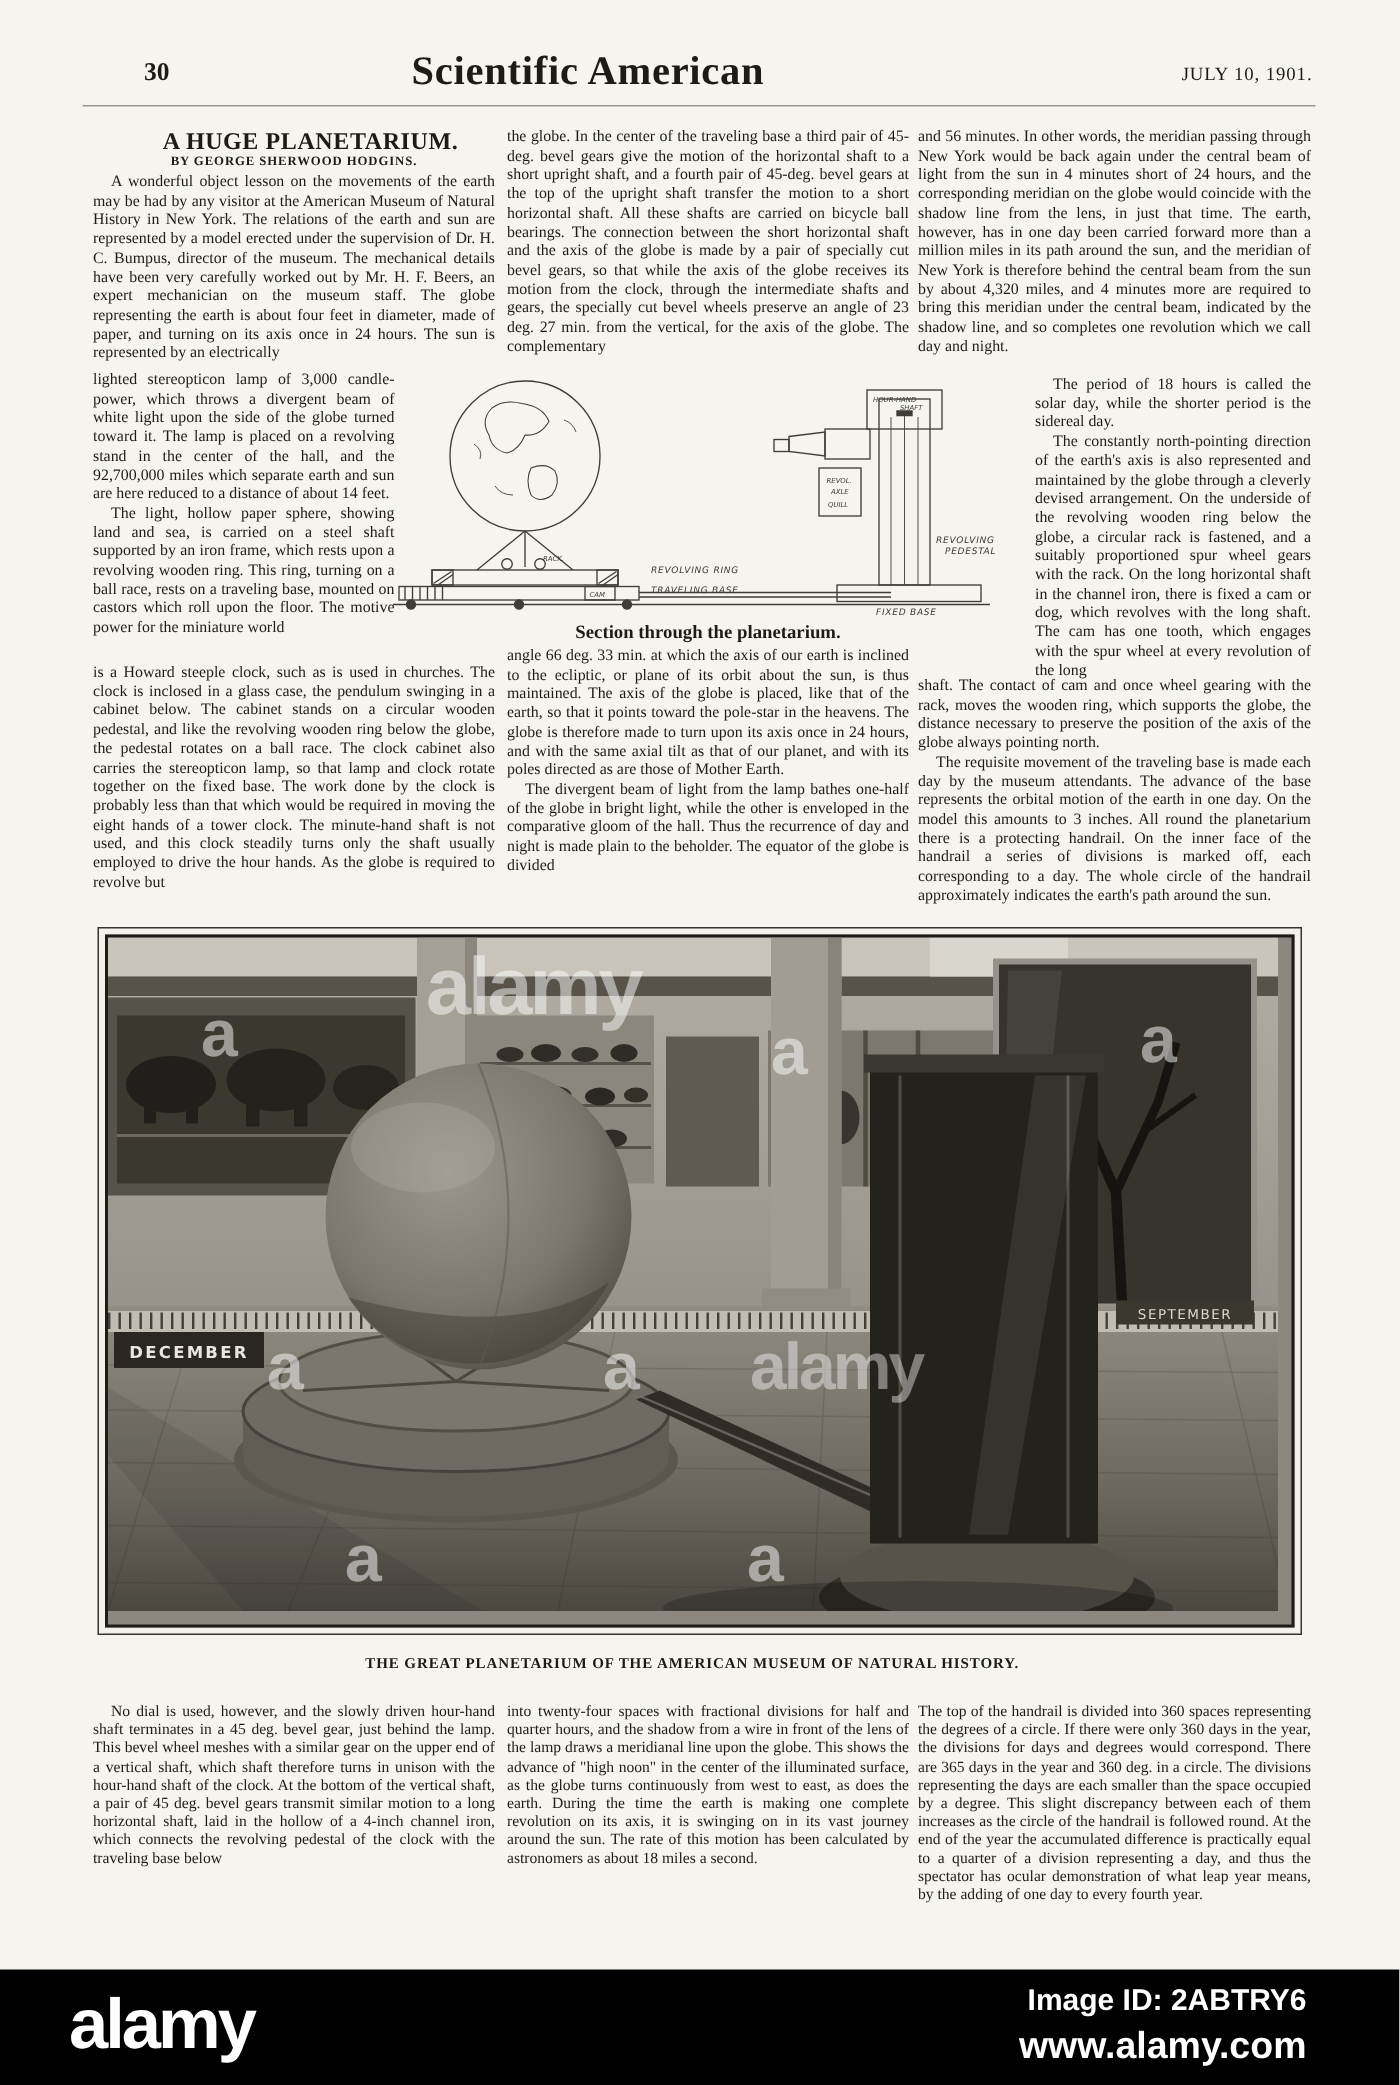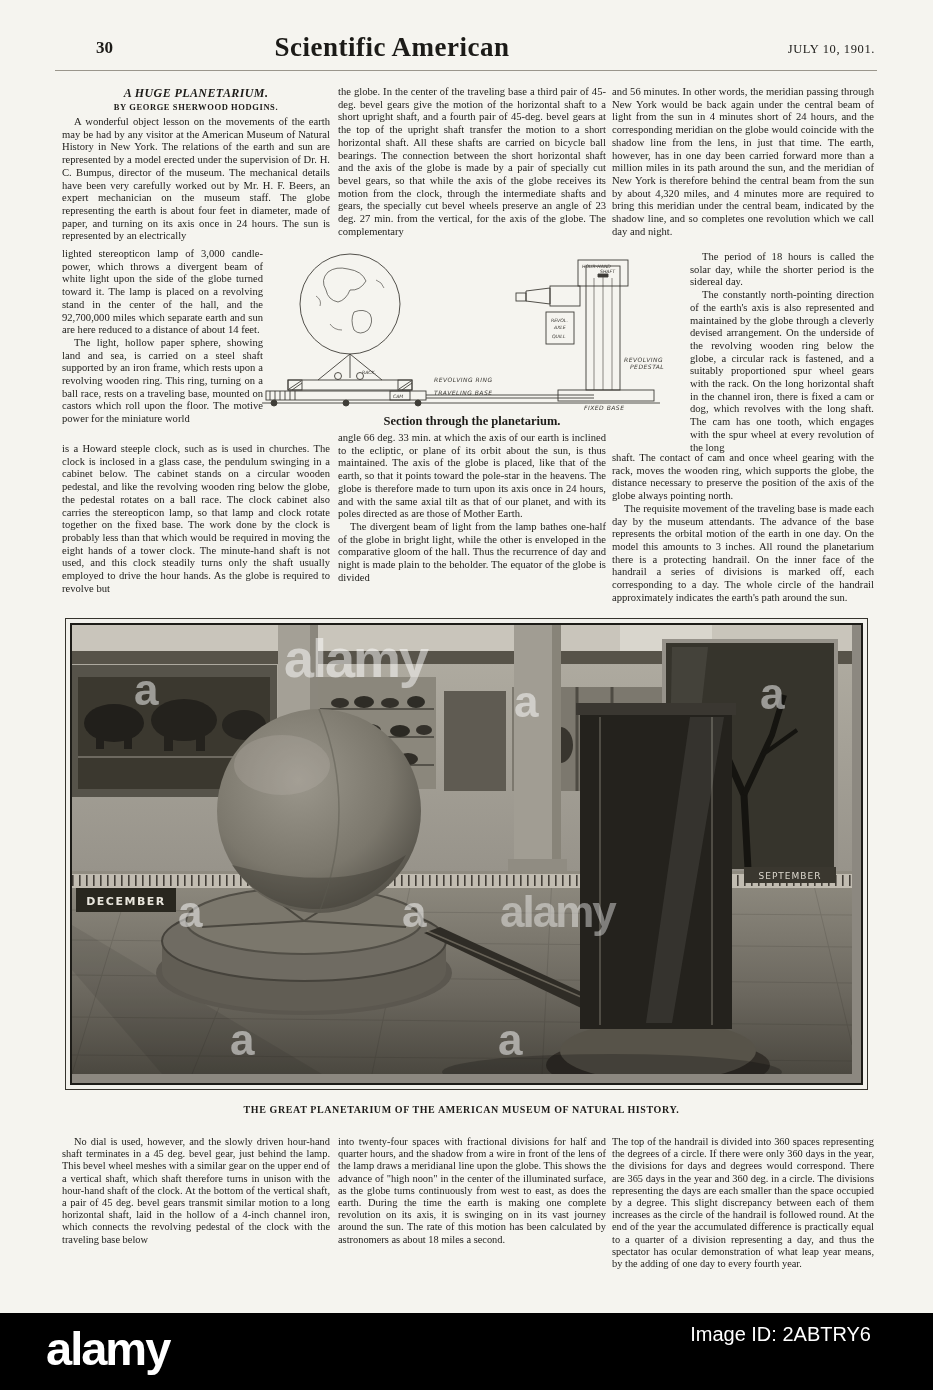--- a/index.html
+++ b/index.html
@@ -11,41 +11,41 @@
   .masthead{left:0;top:32px;width:784px;text-align:center;font-weight:bold;font-size:27px;letter-spacing:.5px;}
   .pubdate{right:58px;top:42px;font-size:12.5px;letter-spacing:.6px;}
   .headrule{left:55px;top:70px;width:822px;height:0;border-top:1px solid #9a968c;}
   
   .col{font-size:10.6px;line-height:12.7px;text-align:justify;}
   .col p{margin:0;}
   .col p.ind{text-indent:12px;}
   .c1{left:62px;width:268px;}
   .c2{left:338px;width:268px;}
   .c3{left:612px;width:262px;}
-  .art-title{left:62px;top:86px;width:268px;text-align:center;font-weight:bold;font-size:12px;letter-spacing:.4px;font-style:italic;}
+  .art-title{left:73px;top:86px;width:268px;text-align:center;font-weight:bold;font-size:16px;letter-spacing:.4px;}
   .art-byline{left:62px;top:102px;width:268px;text-align:center;font-size:8.5px;font-weight:bold;letter-spacing:.6px;}
   .narrow1{left:62px;width:201px;}
   .narrow3{left:690px;width:184px;}
   
   .diagram{left:258px;top:250px;width:406px;height:162px;}
   .diag-caption{left:308px;top:414px;width:328px;text-align:center;font-weight:bold;font-size:12.5px;}
   
   .photo-frame{left:65px;top:618px;width:793px;height:462px;border:1.5px solid #35332d;background:#f2f1ec;padding:4px;}
   .photo-inner{position:relative;width:100%;height:100%;border:2.5px solid #1d1c18;box-sizing:border-box;overflow:hidden;background:#8c8880;}
   .wm{position:absolute;color:rgba(255,255,255,.5);font-family:"Liberation Sans",sans-serif;font-weight:bold;pointer-events:none;}
   .wm-letter{font-size:44px;}
   .wm-word{font-size:54px;letter-spacing:-2px;}
   .wm-word2{font-size:44px;letter-spacing:-2px;color:rgba(255,255,255,.42);}
   .photo-caption{left:65px;top:1104px;width:793px;text-align:center;font-weight:bold;font-size:10px;letter-spacing:.6px;}
   
   .bot{top:1136px;font-size:10.4px;line-height:12.2px;}
   
   .footer{left:0;top:1313px;width:933px;height:77px;background:#000;color:#fff;font-family:"Liberation Sans",sans-serif;}
   .footer-logo{position:absolute;left:46px;top:8px;font-size:47px;font-weight:bold;letter-spacing:-2px;}
-  .footer-id{position:absolute;right:62px;top:10px;font-size:20px;font-weight:400;text-align:right;}
+  .footer-id{position:absolute;right:62px;top:10px;font-size:20px;font-weight:700;text-align:right;}
   .footer-url{position:absolute;right:62px;top:37px;font-size:25px;font-weight:bold;text-align:right;}
   svg text{font-family:"DejaVu Sans",sans-serif;}
   .dlabel{font-size:6px;font-style:italic;letter-spacing:.5px;fill:#3c3a35;}
   .dlabel-sm{font-size:4.6px;font-style:italic;fill:#3c3a35;}
 </style>
 </head>
 <body>
 
 <div class="abs pagenum">30</div>
 <div class="abs masthead">Scientific American</div>
@@ -327,13 +327,14 @@
 <div class="abs col bot c2">
   <p>into twenty-four spaces with fractional divisions for half and quarter hours, and the shadow from a wire in front of the lens of the lamp draws a meridianal line upon the globe. This shows the advance of "high noon" in the center of the illuminated surface, as the globe turns continuously from west to east, as does the earth. During the time the earth is making one complete revolution on its axis, it is swinging on in its vast journey around the sun. The rate of this motion has been calculated by astronomers as about 18 miles a second.</p>
 </div>
 <div class="abs col bot c3">
   <p>The top of the handrail is divided into 360 spaces representing the degrees of a circle. If there were only 360 days in the year, the divisions for days and degrees would correspond. There are 365 days in the year and 360 deg. in a circle. The divisions representing the days are each smaller than the space occupied by a degree. This slight discrepancy between each of them increases as the circle of the handrail is followed round. At the end of the year the accumulated difference is practically equal to a quarter of a division representing a day, and thus the spectator has ocular demonstration of what leap year means, by the adding of one day to every fourth year.</p>
 </div>
 
 <div class="abs footer">
   <div class="footer-logo">alamy</div>
   <div class="footer-id">Image ID: 2ABTRY6</div>
+  <div class="footer-url">www.alamy.com</div>
 </div>
 
 </body></html>

